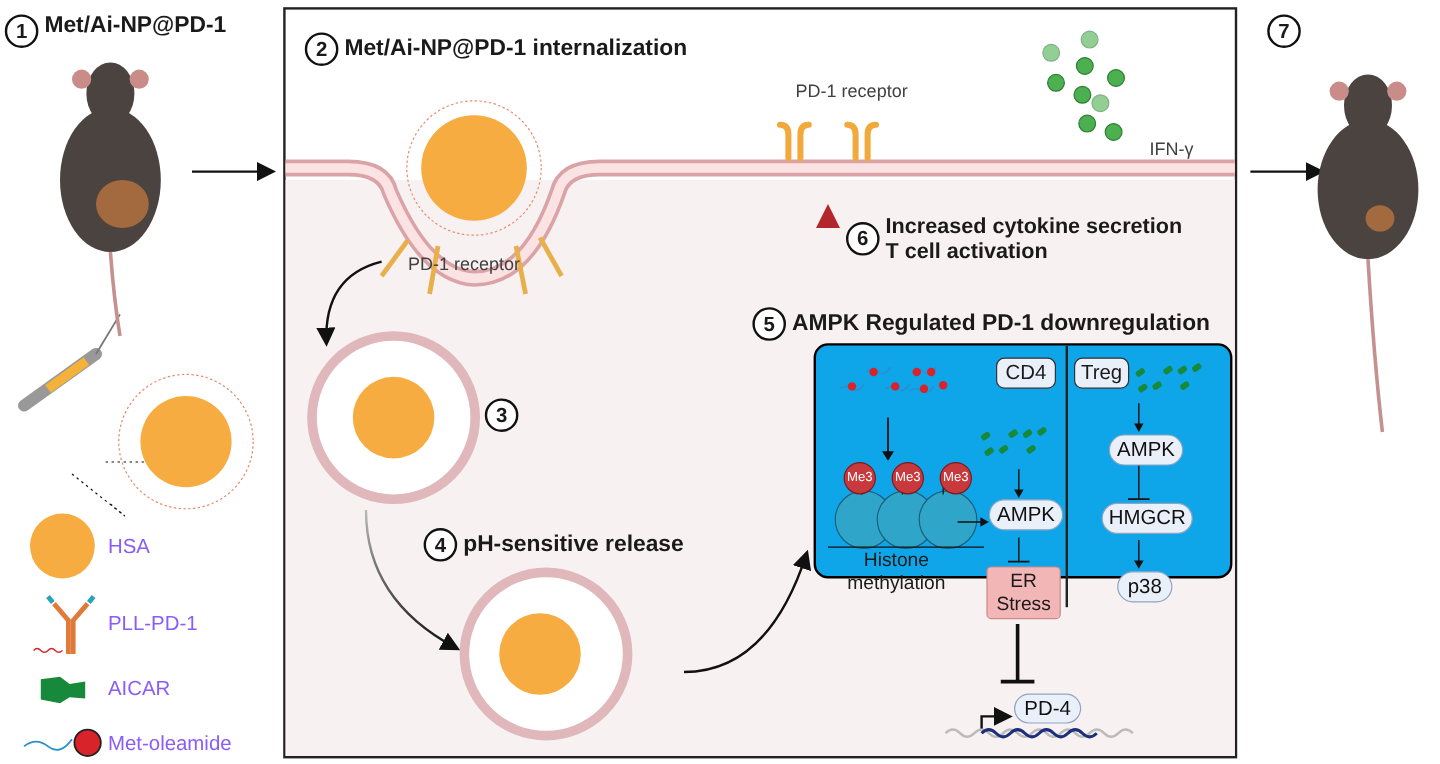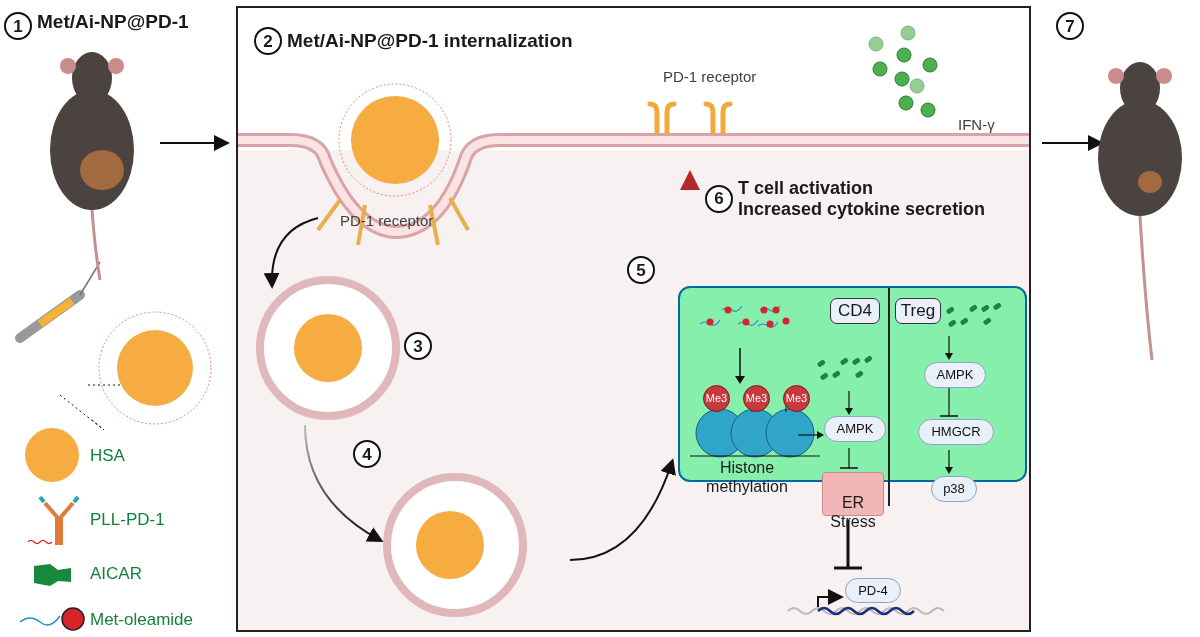--- a/index.html
+++ b/index.html
@@ -3,24 +3,24 @@
 <meta charset="utf-8">
 <style>
   html,body{margin:0;padding:0;background:#fff;}
   body{width:1200px;height:637px;position:relative;overflow:hidden;font-family:"Liberation Sans",sans-serif;color:#1a1a1a;}
   .abs{position:absolute;}
   .step{display:flex;align-items:flex-start;font-weight:bold;font-size:19px;line-height:19px;}
   .num{width:28px;height:28px;border:2px solid #111;border-radius:50%;display:inline-flex;align-items:center;justify-content:center;font-size:17px;font-weight:bold;margin-right:5px;flex:none;box-sizing:border-box;background:#fff;}
   .frame{left:236px;top:6px;width:795px;height:626px;border:2.5px solid #222;box-sizing:border-box;background:#fff;}
   .cyto{left:238px;top:150px;width:791px;height:480px;background:#f8f1f1;}
   .lbl{font-size:15px;color:#404040;}
-  .panel{left:678px;top:286px;width:349px;height:196px;border:2px solid #0369a1;border-radius:12px;background:#86efac;box-sizing:border-box;}
-  .pill{position:absolute;border:1.5px solid #8ea4c2;background:#e9f0f9;border-radius:14px;font-size:13px;text-align:center;box-sizing:border-box;color:#111;}
+  .panel{left:678px;top:286px;width:349px;height:196px;border:2px solid #000000;border-radius:12px;background:#0ea5e9;box-sizing:border-box;}
+  .pill{position:absolute;border:1.5px solid #8ea4c2;background:#e9f0f9;border-radius:14px;font-size:17px;text-align:center;box-sizing:border-box;color:#111;}
   .tag{position:absolute;border:1.5px solid #333;background:#e9f0f9;border-radius:7px;font-size:17px;text-align:center;box-sizing:border-box;}
-  .legend-label{font-size:17px;color:#15803d;}
+  .legend-label{font-size:17px;color:#8b5cf6;}
 </style>
 </head>
 <body>
 
 <div class="abs frame"></div>
 <div class="abs cyto"></div>
 
 <svg class="abs" style="left:0;top:0" width="1200" height="637">
   <defs>
     <marker id="ah" markerWidth="8" markerHeight="8" refX="6" refY="4" orient="auto">
@@ -171,32 +171,34 @@
 <div class="abs lbl" style="left:663px;top:68px;">PD-1 receptor</div>
 <div class="abs lbl" style="left:958px;top:116px;">IFN-γ</div>
 <div class="abs lbl" style="left:340px;top:212px;">PD-1 receptor</div>
 
 <div class="abs step" style="left:404px;top:332px;">
   <span class="num">3</span>
 </div>
 
 <div class="abs step" style="left:353px;top:440px;">
   <span class="num">4</span>
+  <span style="padding-top:4px">pH-sensitive release</span>
 </div>
 
 <div class="abs" style="left:705px;top:178px;display:flex;align-items:center;">
   <span class="num">6</span>
   <div style="font-weight:bold;font-size:18px;line-height:21px;">
+    <div>Increased cytokine secretion</div>
     <div>T cell activation</div>
-    <div>Increased cytokine secretion</div>
   </div>
 </div>
 
 <div class="abs step" style="left:627px;top:256px;">
   <span class="num">5</span>
+  <span style="padding-top:4px">AMPK Regulated PD-1 downregulation</span>
 </div>
 
 <div class="abs panel">
   <div style="position:absolute;left:208px;top:0;width:2px;height:218px;background:#222;"></div>
 
   <div class="tag" style="left:150px;top:10px;width:50px;height:26px;line-height:24px;">CD4</div>
   <svg style="position:absolute;left:0;top:0" width="208" height="218">
     <g stroke="#2a8fd0" stroke-width="1.2" fill="none">
       <path d="M20,36 q5,-4 10,0 t10,-4"></path>
         <path d="M42,22 q5,-4 10,0 t10,-4"></path>
@@ -243,21 +245,21 @@
   <div style="position:absolute;left:23px;top:97px;display:flex;gap:13px;">
     <span style="width:25px;height:25px;border-radius:50%;background:#c8393d;color:#fff;font-size:11px;line-height:25px;text-align:center;border:1px solid #7a1a1a;">Me3</span>
     <span style="width:25px;height:25px;border-radius:50%;background:#c8393d;color:#fff;font-size:11px;line-height:25px;text-align:center;border:1px solid #7a1a1a;">Me3</span>
     <span style="width:25px;height:25px;border-radius:50%;background:#c8393d;color:#fff;font-size:11px;line-height:25px;text-align:center;border:1px solid #7a1a1a;">Me3</span>
   </div>
   <div class="pill" style="left:144px;top:128px;width:62px;height:26px;line-height:24px;">AMPK</div>
   <div style="position:absolute;left:8px;top:170px;width:118px;text-align:center;font-size:16px;line-height:19px;">
     <div>Histone</div>
     <div>methylation</div>
   </div>
-  <div style="position:absolute;left:142px;top:184px;width:62px;height:44px;background:#f2b6b6;border:1.5px solid #c98a8a;border-radius:4px;text-align:center;font-size:16px;line-height:19px;box-sizing:border-box;padding-top:20px;">
+  <div style="position:absolute;left:142px;top:184px;width:62px;height:44px;background:#f2b6b6;border:1.5px solid #c98a8a;border-radius:4px;text-align:center;font-size:16px;line-height:19px;box-sizing:border-box;padding-top:2px;">
     <div>ER</div>
     <div>Stress</div>
   </div>
 
   <div class="tag" style="left:215px;top:10px;width:46px;height:26px;line-height:24px;">Treg</div>
   <svg style="position:absolute;left:210px;top:0" width="136" height="218">
     <g fill="#16893a">
       <rect x="56" y="20" width="8" height="5" rx="2" transform="rotate(-35 60 22)"></rect>
       <rect x="79" y="18" width="8" height="5" rx="2" transform="rotate(-35 83 20)"></rect>
       <rect x="91" y="18" width="8" height="5" rx="2" transform="rotate(-35 95 20)"></rect>

